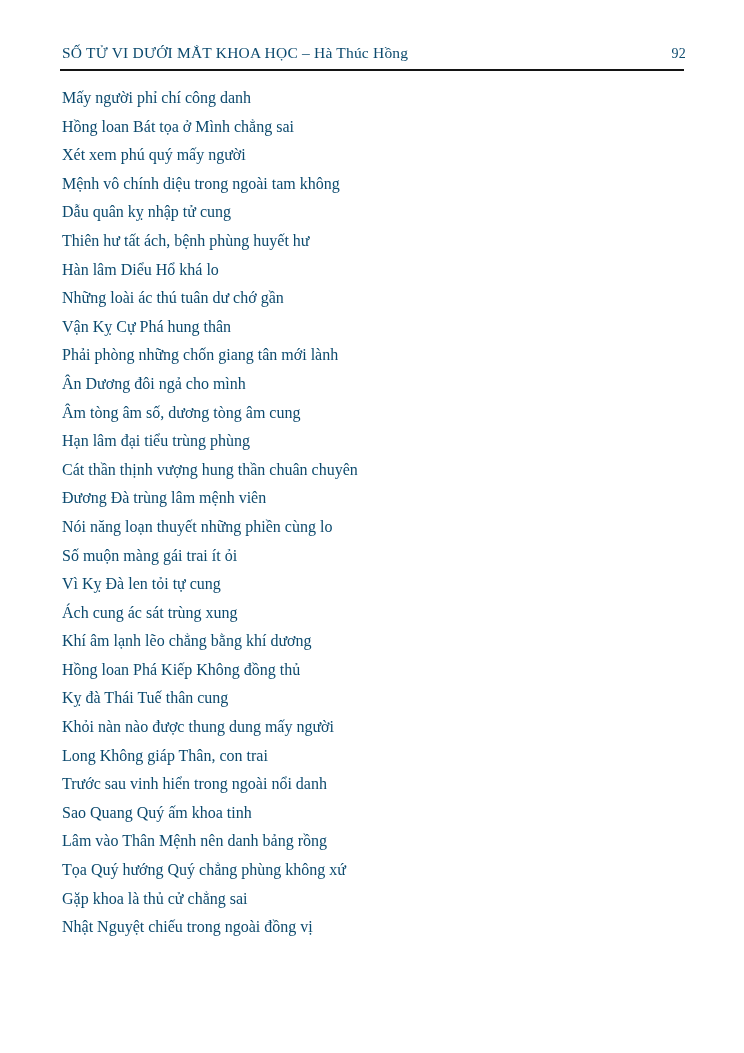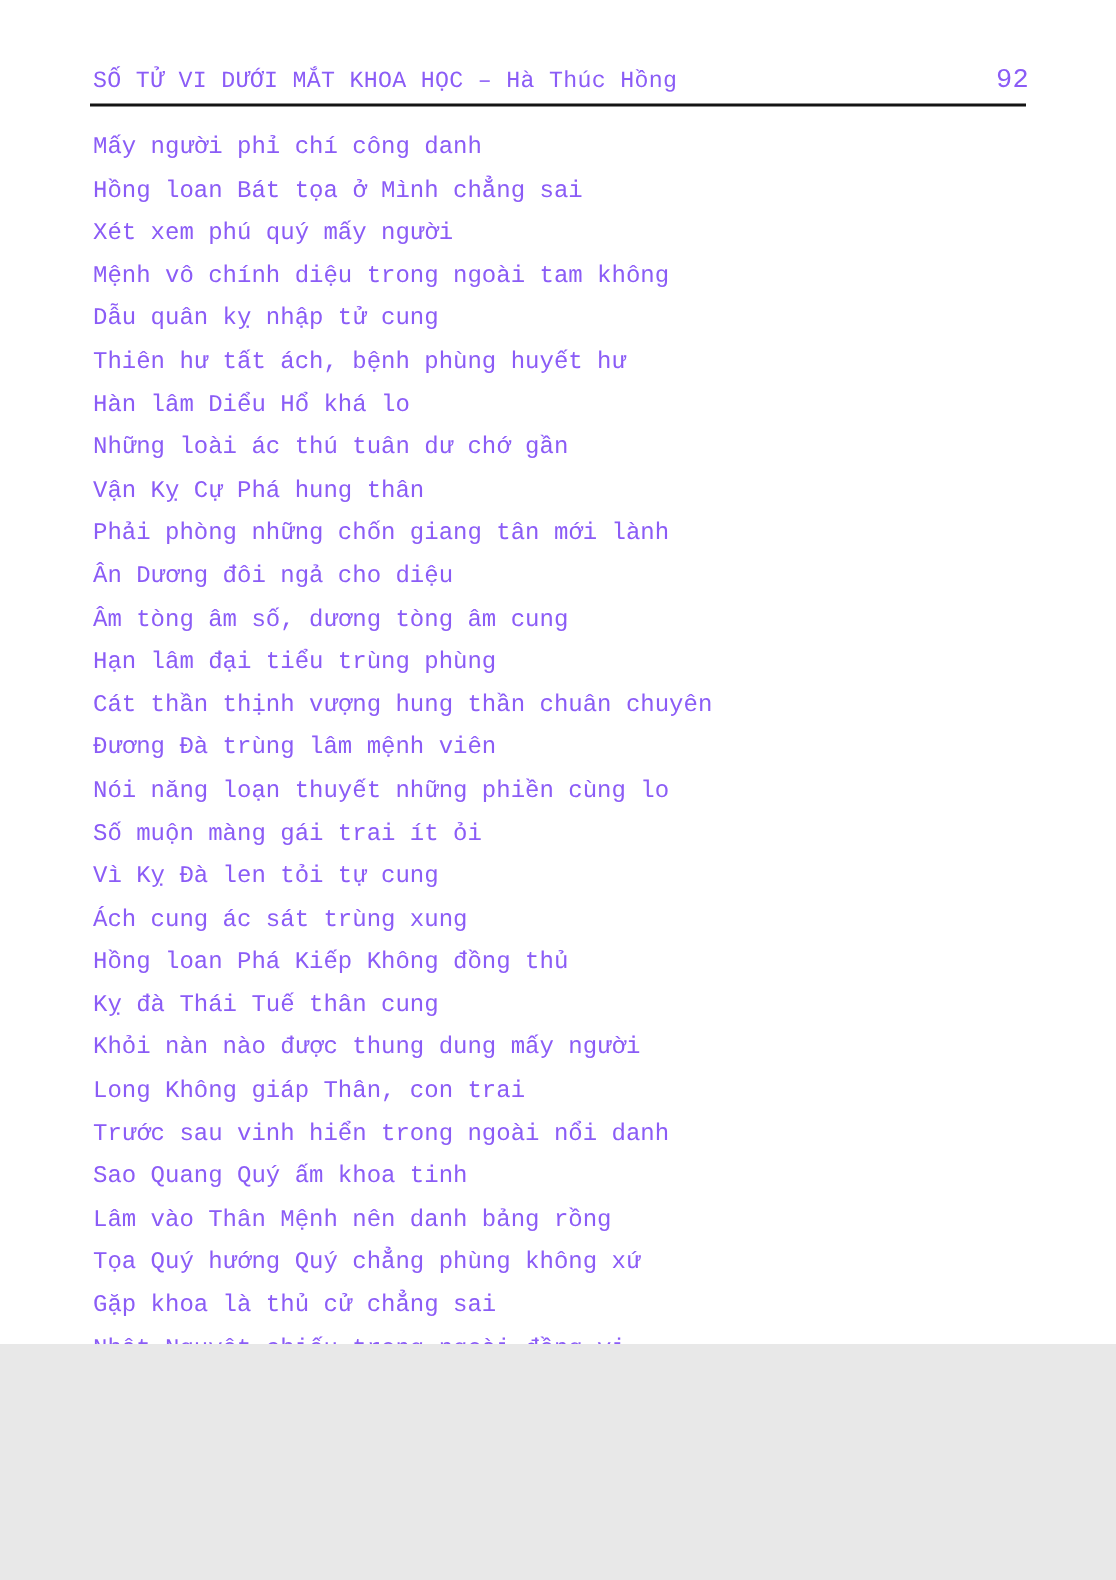--- a/index.html
+++ b/index.html
@@ -3,41 +3,41 @@
 <meta charset="utf-8">
 <style>
   html, body {
     margin: 0;
     padding: 0;
     background: #e8e8e8;
   }
   .page {
     position: relative;
     width: 744px;
-    height: 896px;
+    height: 1053px;
     margin: 0 auto;
     background: #ffffff;
-    font-family: Liberation Mono, monospace;
-    color: #8b5cf6;
+    font-family: Liberation Serif, serif;
+    color: #0c4a6e;
     overflow: hidden;
   }
   .header {
     position: absolute;
     left: 62px;
     right: 58px;
     top: 44px;
     display: flex;
     justify-content: space-between;
     align-items: baseline;
     font-size: 15.5px;
     letter-spacing: 0.2px;
     white-space: nowrap;
   }
   .header .title { font-size: 15.5px; }
-  .header .pagenum { font-size: 18px; }
+  .header .pagenum { font-size: 14px; }
   .header-rule {
     position: absolute;
     left: 60px;
     right: 60px;
     top: 69px;
     height: 2px;
     background: #141414;
   }
   .verse {
     position: absolute;
@@ -67,29 +67,30 @@
       <p>Mấy người phỉ chí công danh</p>
       <p>Hồng loan Bát tọa ở Mình chẳng sai</p>
       <p>Xét xem phú quý mấy người</p>
       <p>Mệnh vô chính diệu trong ngoài tam không</p>
       <p>Dẫu quân kỵ nhập tử cung</p>
       <p>Thiên hư tất ách, bệnh phùng huyết hư</p>
       <p>Hàn lâm Diểu Hổ khá lo</p>
       <p>Những loài ác thú tuân dư chớ gần</p>
       <p>Vận Kỵ Cự Phá hung thân</p>
       <p>Phải phòng những chốn giang tân mới lành</p>
-      <p>Ân Dương đôi ngả cho diệu</p>
+      <p>Ân Dương đôi ngả cho mình</p>
       <p>Âm tòng âm số, dương tòng âm cung</p>
       <p>Hạn lâm đại tiểu trùng phùng</p>
       <p>Cát thần thịnh vượng hung thần chuân chuyên</p>
       <p>Đương Đà trùng lâm mệnh viên</p>
       <p>Nói năng loạn thuyết những phiền cùng lo</p>
       <p>Số muộn màng gái trai ít ỏi</p>
       <p>Vì Kỵ Đà len tỏi tự cung</p>
       <p>Ách cung ác sát trùng xung</p>
+      <p>Khí âm lạnh lẽo chẳng bằng khí dương</p>
       <p>Hồng loan Phá Kiếp Không đồng thủ</p>
       <p>Kỵ đà Thái Tuế thân cung</p>
       <p>Khỏi nàn nào được thung dung mấy người</p>
       <p>Long Không giáp Thân, con trai</p>
       <p>Trước sau vinh hiển trong ngoài nổi danh</p>
       <p>Sao Quang Quý ấm khoa tinh</p>
       <p>Lâm vào Thân Mệnh nên danh bảng rồng</p>
       <p>Tọa Quý hướng Quý chẳng phùng không xứ</p>
       <p>Gặp khoa là thủ cử chẳng sai</p>
       <p>Nhật Nguyệt chiếu trong ngoài đồng vị</p>

